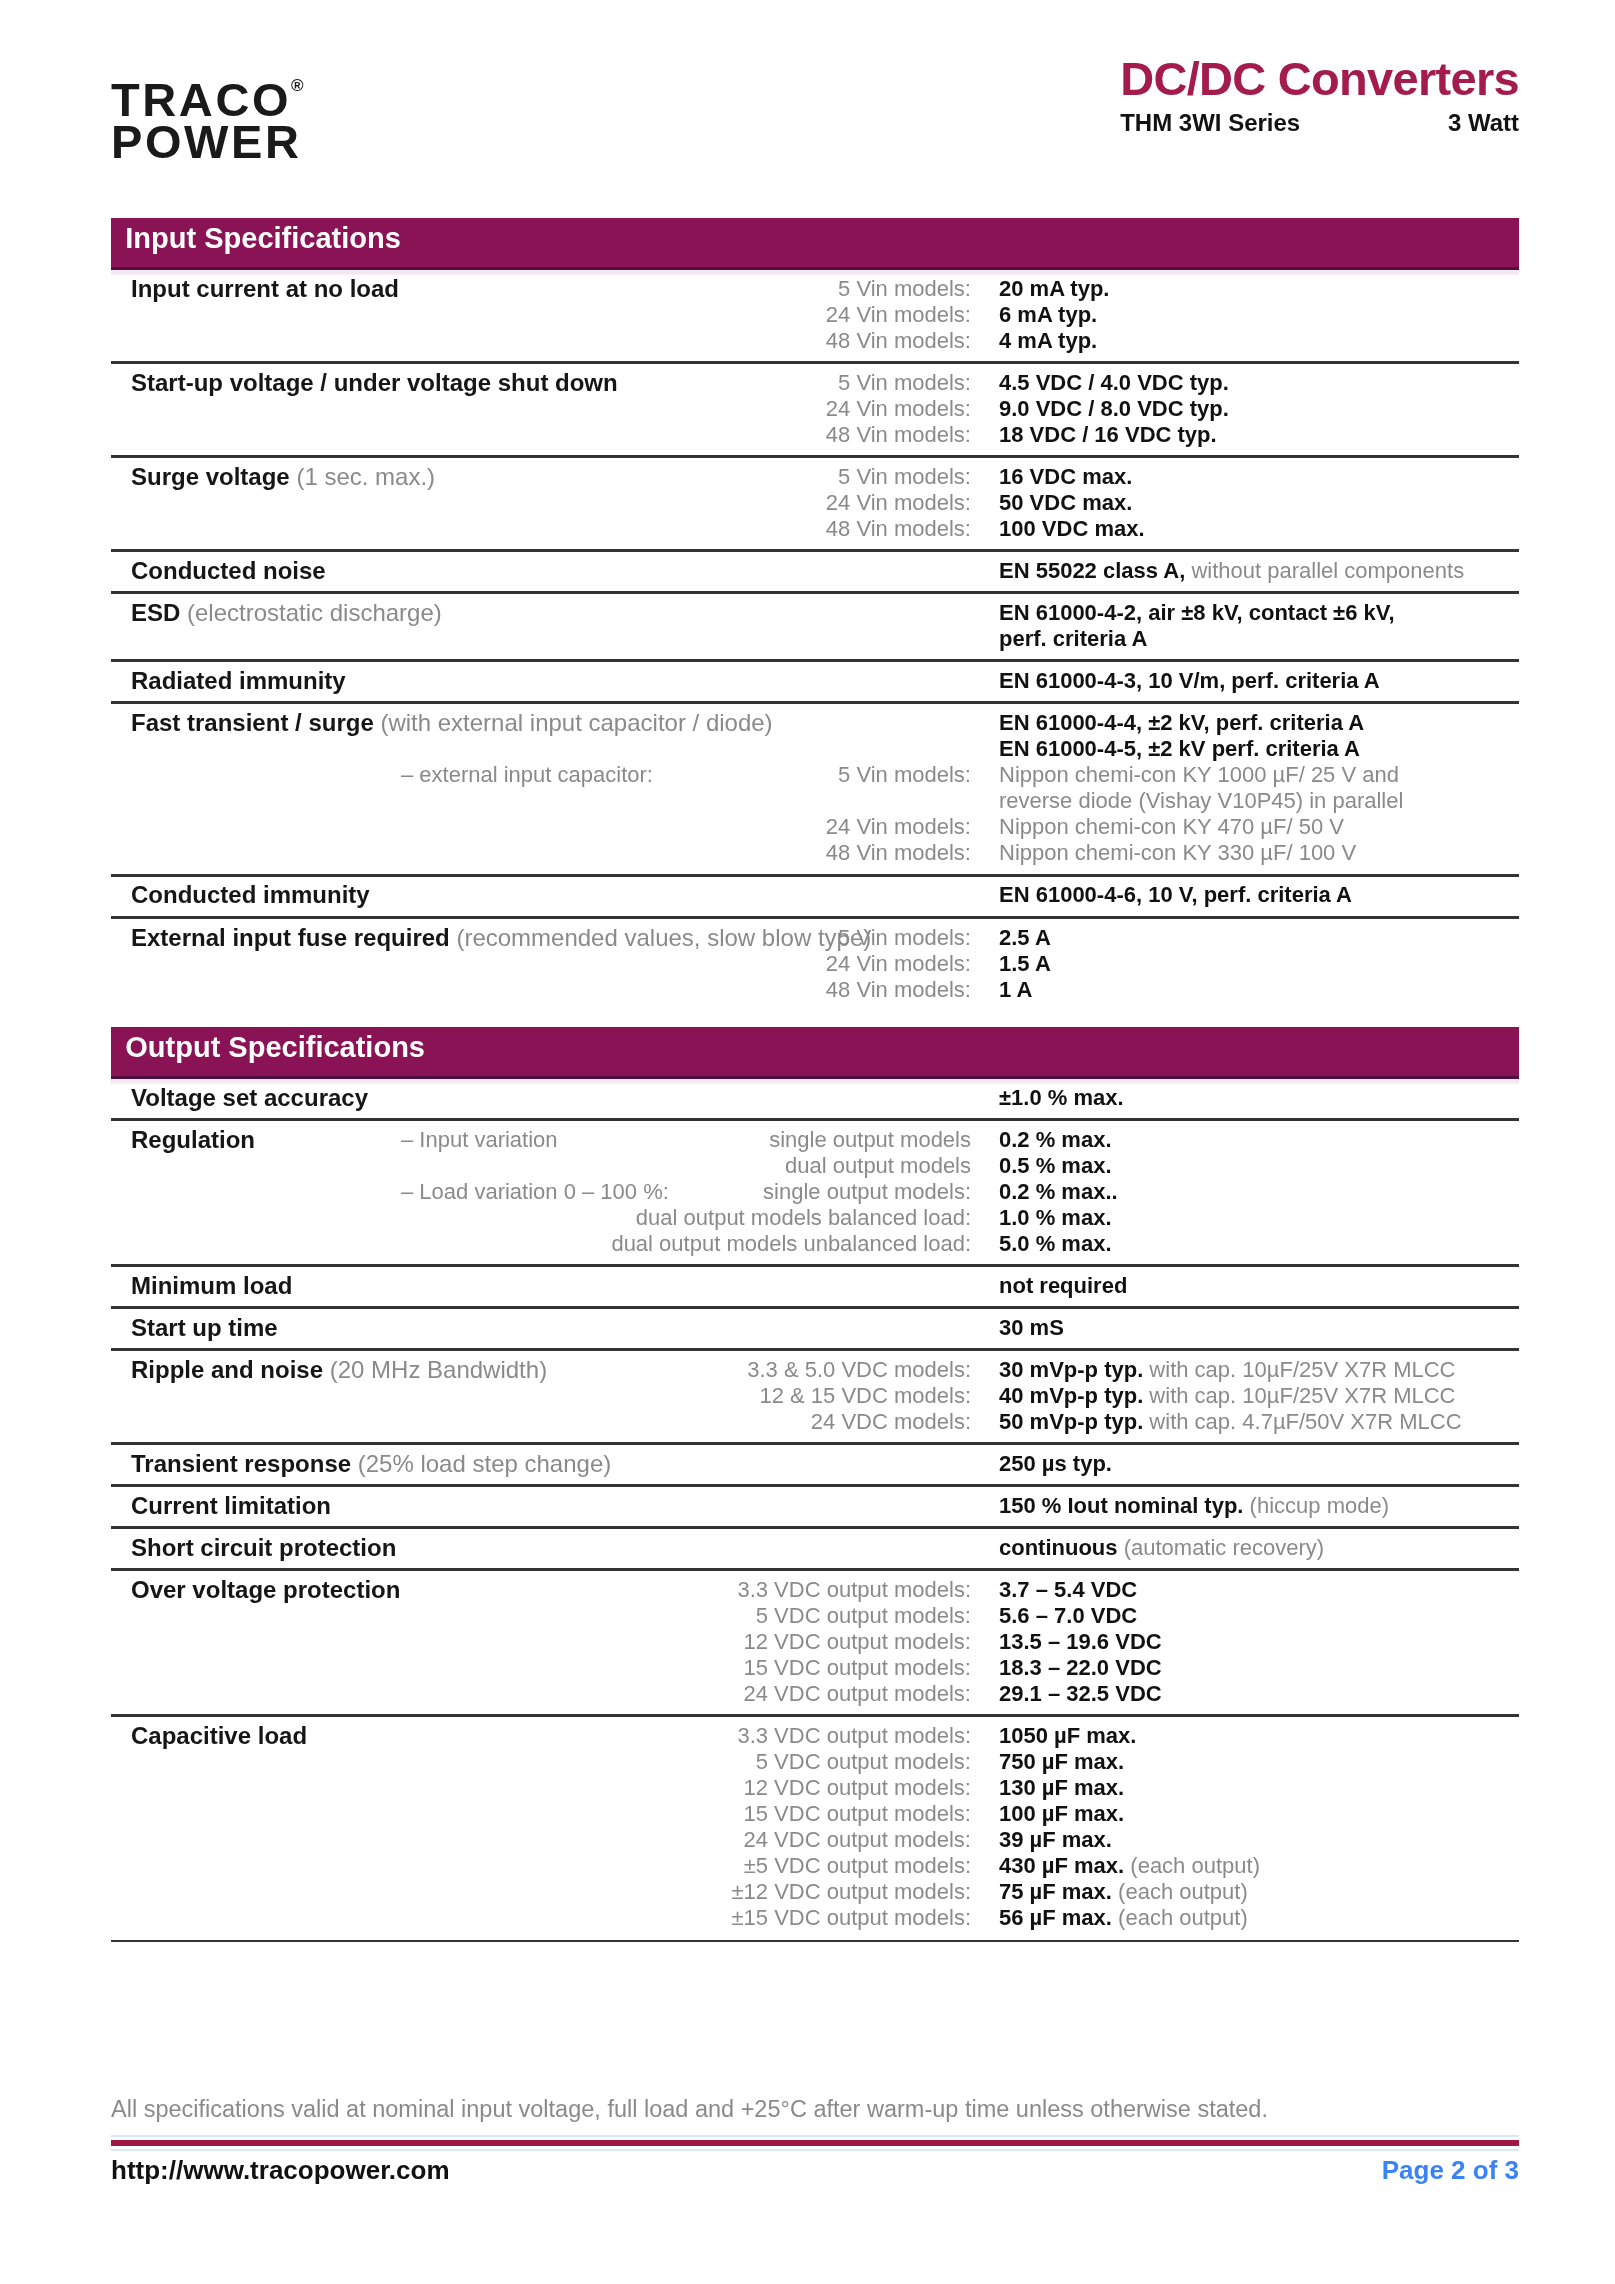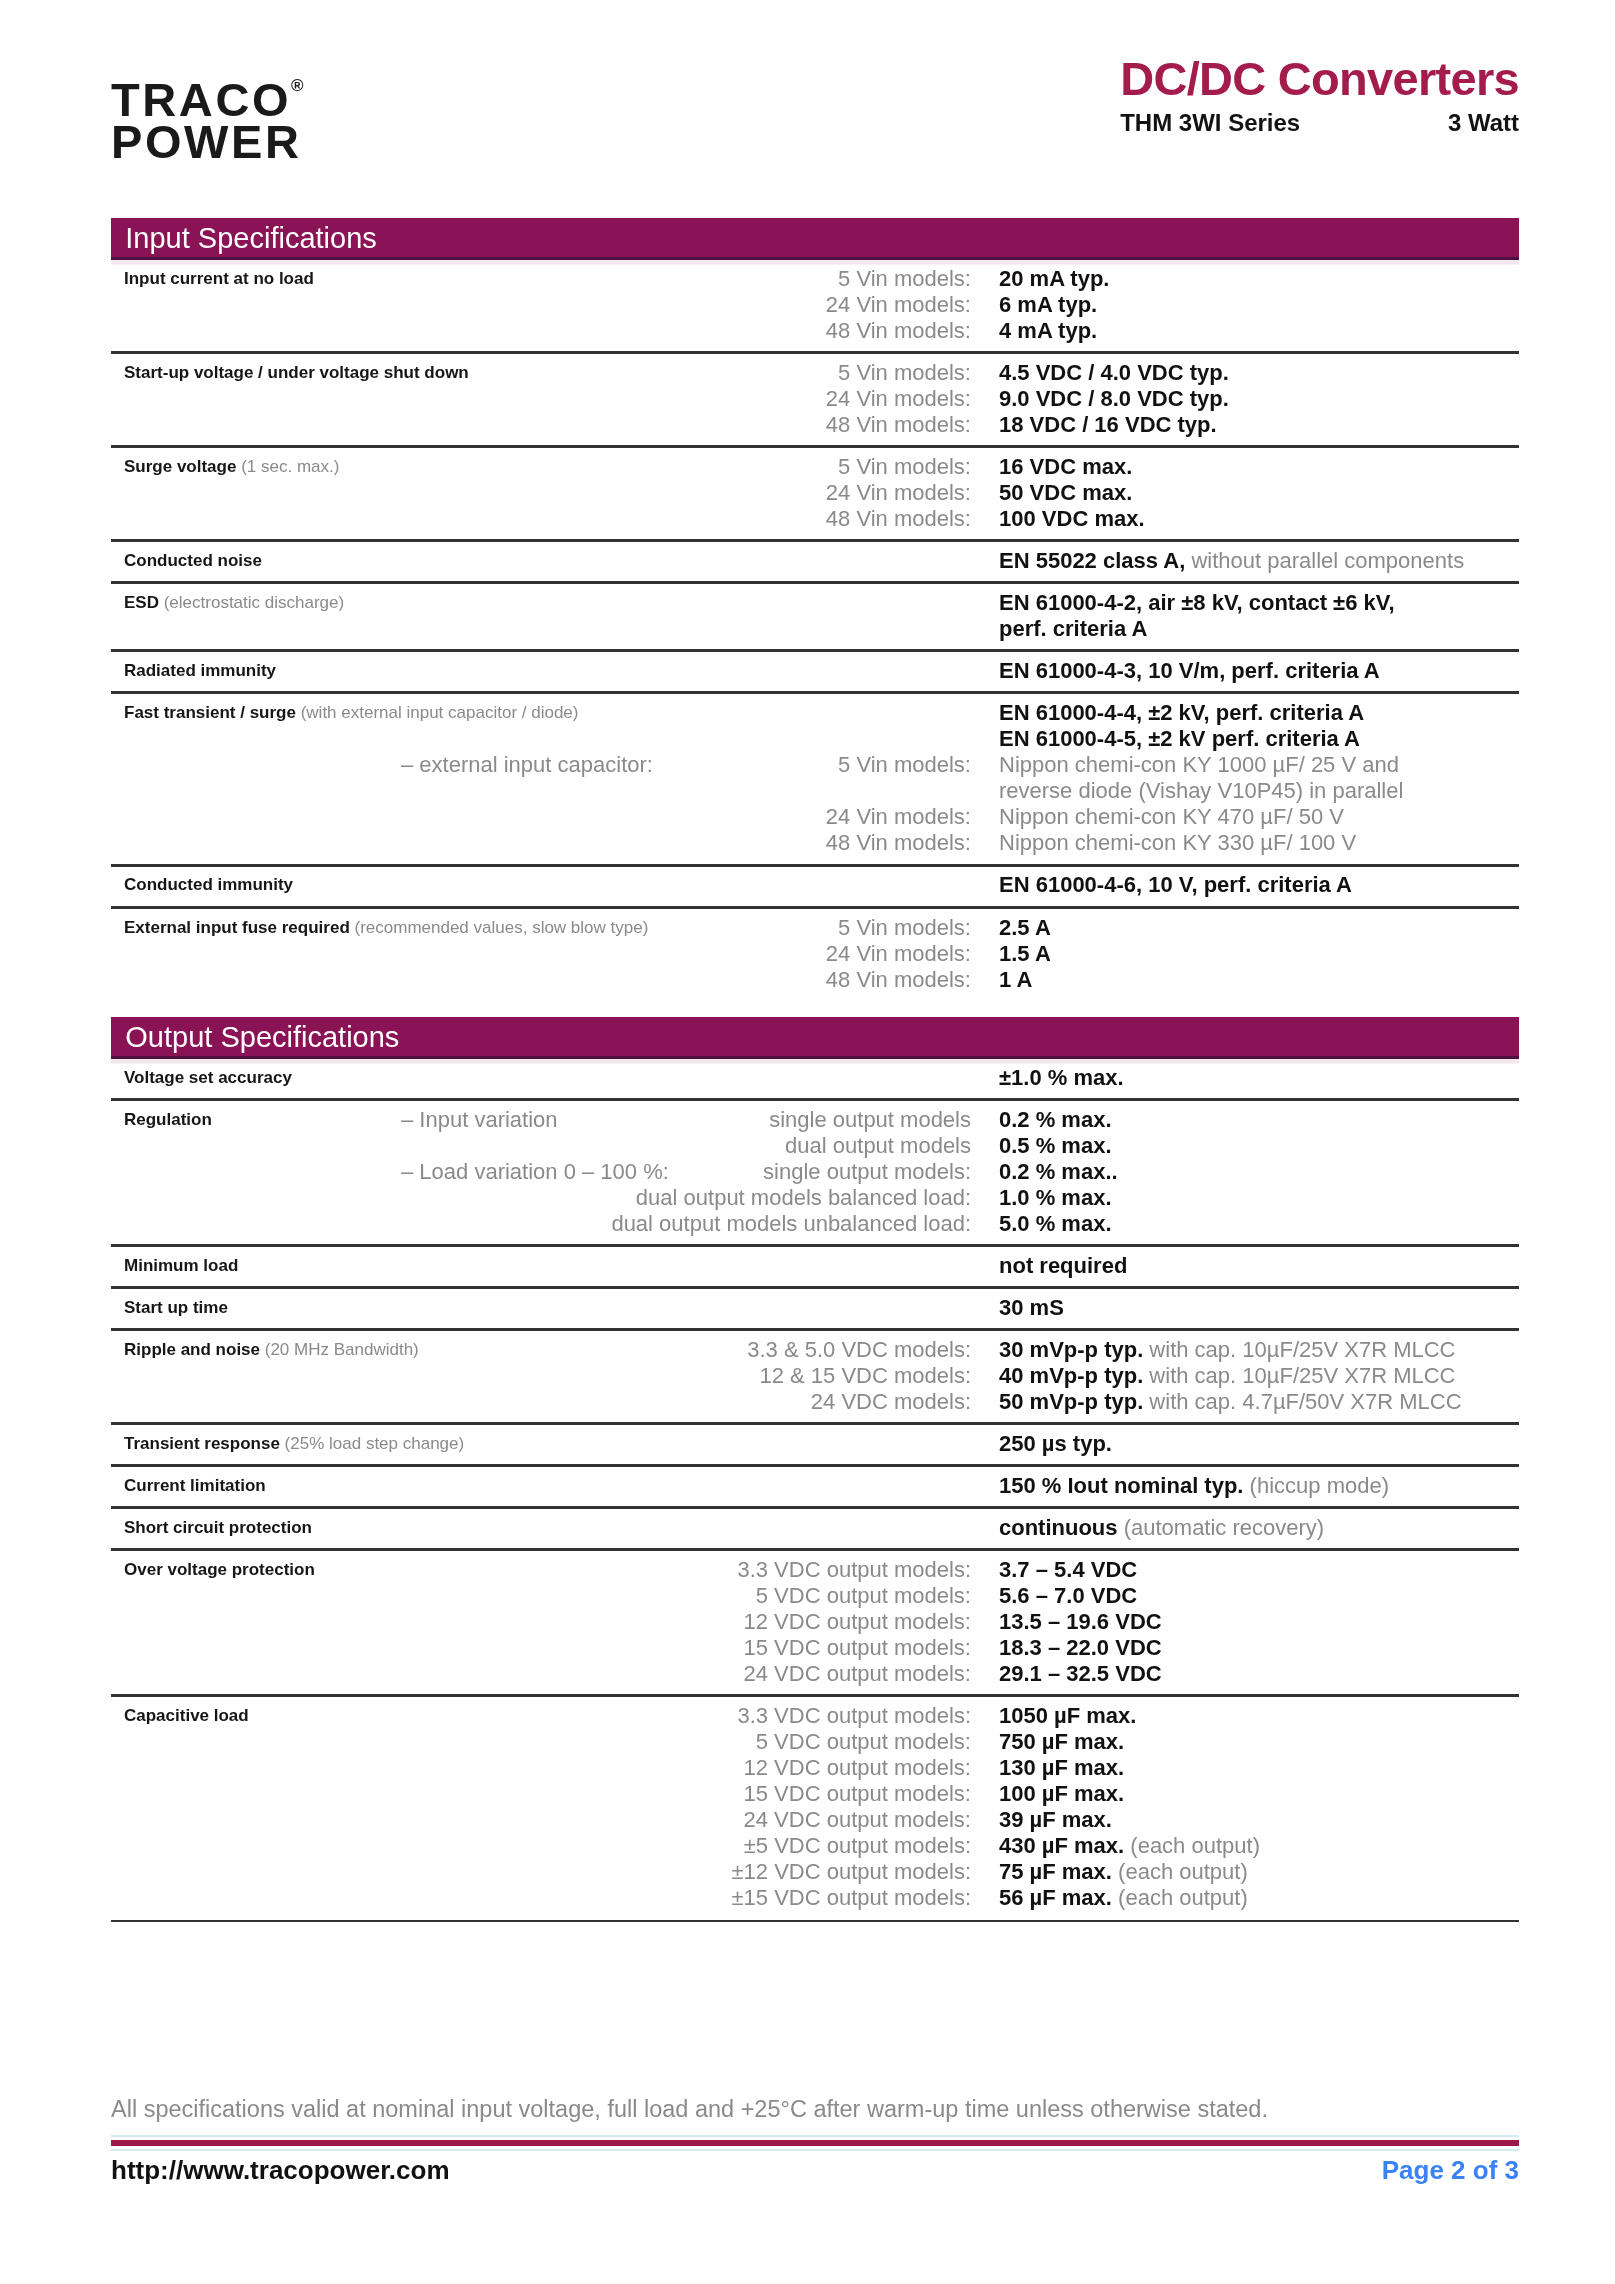--- a/index.html
+++ b/index.html
@@ -15,30 +15,30 @@
   
   .pg-header { display:flex; justify-content:space-between; align-items:flex-start; height:163px; }
   .logo { font-weight:900; font-size:47px; line-height:42px; letter-spacing:2.6px; color:#1a1a1a; padding-top:27px; }
   .logo sup { font-size:17px; font-weight:700; letter-spacing:0; vertical-align:25px; }
   .head-right { display:flex; flex-direction:column; align-items:flex-end; padding-top:13px; }
   .product-title { font-size:47px; font-weight:bold; color:#a41c4c; letter-spacing:-0.7px; }
   .series-row { display:flex; justify-content:space-between; width:100%; font-size:24px; font-weight:bold; color:#121212; margin-top:2.6px; }
   
   .section-banner {
     background:#8a1355; color:#ffffff;
-    font-size:29px; font-weight:normal;
-    height:42px; line-height:40px;
+    font-size:29px; font-weight:bold;
+    height:52px; line-height:40px;
     padding-left:14.3px; margin-top:17px;
     border-bottom:3.3px solid #4f1040;
     box-shadow:0 4.6px 0 #f5e7f0;
   }
   
   .spec-table { width:100%; }
   .spec-row { position:relative; padding:5.9px 0 7.2px 0; }
-  .row-label { position:absolute; left:13px; top:5.9px; line-height:26px; font-size:17px; white-space:nowrap; }
+  .row-label { position:absolute; left:20px; top:5.9px; line-height:26px; font-size:24px; white-space:nowrap; }
   .row-label .lbl-b { font-weight:bold; color:#161616; }
   .row-label .lbl-note { color:#8a8a8a; font-weight:normal; }
   .spec-line { position:relative; padding-left:888px; min-height:26px; line-height:26px; font-size:22px; }
   .spec-line .mid { position:absolute; left:0; top:0; width:860px; text-align:right; color:#8a8a8a; white-space:nowrap; }
   .spec-line .sub { position:absolute; left:290px; top:0; color:#8a8a8a; white-space:nowrap; }
   .value { white-space:nowrap; }
   .value .vb { font-weight:bold; color:#111111; }
   .value .vg { font-weight:normal; color:#8a8a8a; }
   .divider { height:2.6px; border-top:2px solid #333333; border-bottom:1.3px solid #333333; }
   .section-end { border-top:2.6px solid #333333; margin-top:1.3px; }

